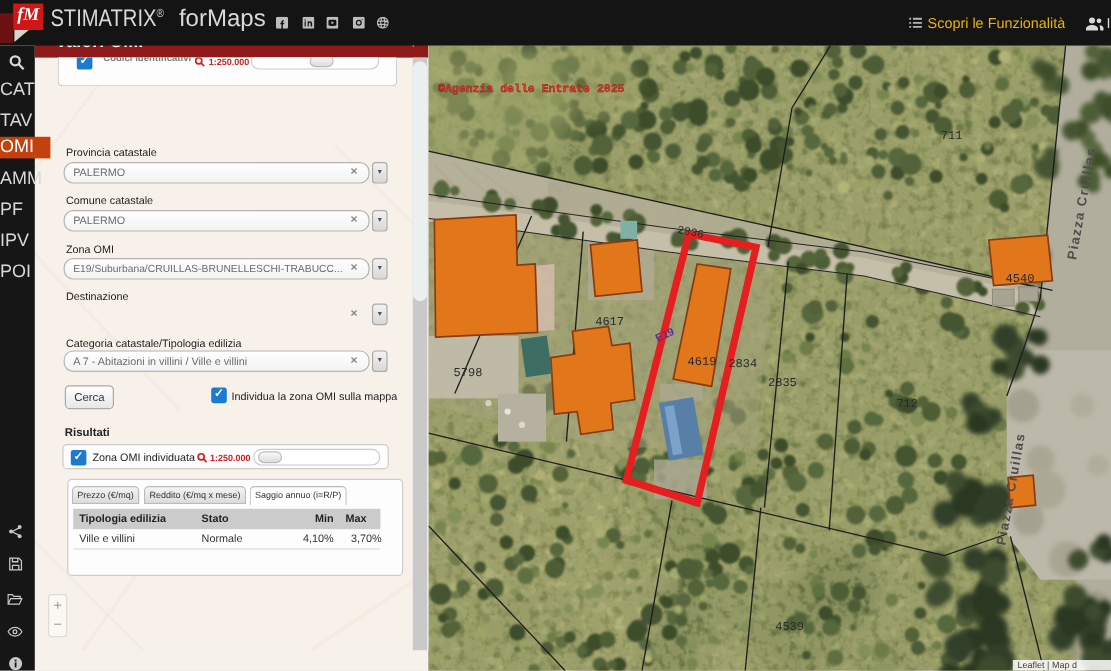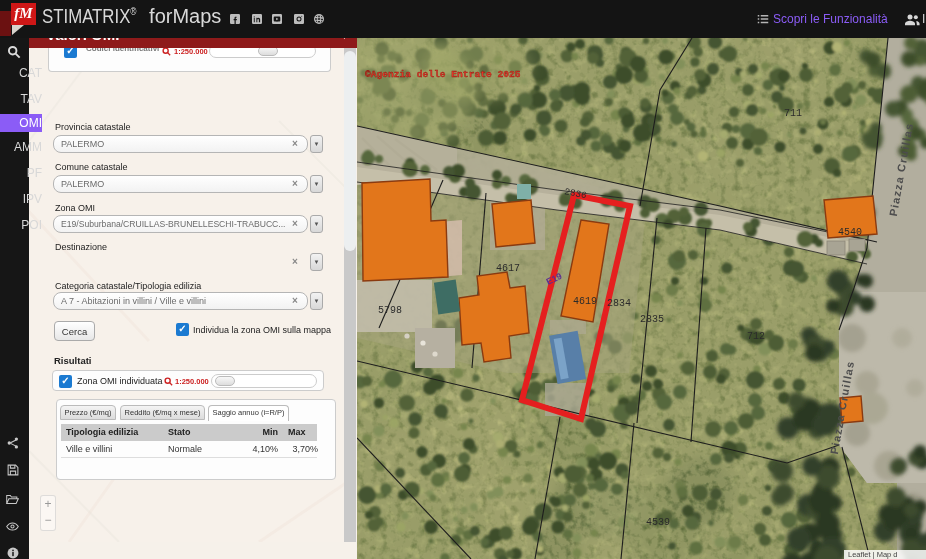--- a/index.html
+++ b/index.html
@@ -1,21 +1,21 @@
 <!DOCTYPE html>
 <html><head><meta charset="utf-8"><title>STIMATRIX forMaps</title>
 <style>
 *{margin:0;padding:0;box-sizing:border-box}
 html,body{width:926px;height:559px;overflow:hidden;font-family:"Liberation Sans",sans-serif}
 .abs{position:absolute}
 #app{position:relative;width:926px;height:559px;background:#f6f1ea}
 #topbar{position:absolute;left:0;top:0;width:926px;height:38px;background:#141414;z-index:30}
 .sico{position:absolute;top:14px;width:10px;height:10px;color:#bdbdbd}
 #sidebar{position:absolute;left:0;top:38px;width:29px;height:521px;background:#161616;z-index:25}
-.sbtxt{position:absolute;width:42px;text-align:right;color:#d8d8d8;font-size:12px}
+.sbtxt{position:absolute;width:42px;text-align:left;color:#d8d8d8;font-size:15px}
 #panel{position:absolute;left:29px;top:21px;width:328px;height:521px;background:#f7f1ea;z-index:20;overflow:hidden}
 #vbar{position:absolute;left:0;top:0;width:328px;height:27px;background:#8e1a1a}
 .card{position:absolute;background:#fdfdfd;border:1px solid #ccc;border-radius:4px}
 #ricerca{position:absolute;left:15px;top:67px;width:292px;height:23px;background:#c32525;border-radius:3px}
 .flabel{position:absolute;left:26px;color:#222;font-size:9px}
 .sel{position:absolute;left:24px;width:255px;height:18px;background:linear-gradient(#fff,#f2f2f2);border:1px solid #b5b5b5;border-radius:8px;color:#6b6b6b;font-size:9px;line-height:16px;padding-left:7px;padding-right:0;white-space:nowrap;overflow:hidden}
 .selx{position:absolute;color:#888;font-size:10px;font-weight:bold;line-height:18px}
 .selbtn{position:absolute;left:281px;width:13px;height:18px;background:linear-gradient(#f2f2f2,#d8d8d8);border:1px solid #aaa;border-radius:3px;color:#555;font-size:6px;text-align:center;line-height:17px}
 .cb{position:absolute;width:13px;height:13px;background:#1b7ad1;border-radius:2px;color:#fff;font-size:10px;line-height:12px;text-align:center;font-weight:bold}
 .redtx{position:absolute;color:#c22;font-weight:bold;font-size:7.5px}
@@ -1011,21 +1011,21 @@
       </svg>
 
   <svg class="sico" style="left:314px" viewBox="0 0 16 16" fill="currentColor">
         <path d="M8 0a8 8 0 100 16A8 8 0 008 0zm5.9 5h-2.3a11 11 0 00-1-2.6A6.5 6.5 0 0113.9 5zM8 1.6c.6.8 1.2 2 1.6 3.4H6.4c.4-1.5 1-2.6 1.6-3.4zM1.9 9.2a6.6 6.6 0 010-2.5h2.7a14 14 0 000 2.5zm.5 1.7h2.3c.3 1 .6 1.9 1 2.6a6.5 6.5 0 01-3.3-2.6zm2.3-6H2.4a6.5 6.5 0 013.3-2.6c-.4.7-.7 1.6-1 2.6zM8 14.4c-.6-.8-1.2-2-1.6-3.4h3.2c-.4 1.5-1 2.6-1.6 3.4zm1.9-5.2H6.1a12 12 0 010-2.5h3.8a12 12 0 010 2.5zm.5 5.1c.4-.7.7-1.6 1-2.6h2.3a6.5 6.5 0 01-3.3 2.6zm1-4.3a14 14 0 000-2.5h2.7a6.6 6.6 0 010 2.5z"></path>
       </svg>
 
   <svg class="abs" style="left:757px;top:13px" width="12" height="12" viewBox="0 0 16 16" fill="#b5b5b5">
         <path d="M1 2.5h2v2H1zM5 2.5h10v2H5zM1 7h2v2H1zM5 7h10v2H5zM1 11.5h2v2H1zM5 11.5h10v2H5z"></path>
       </svg>
 
-  <div class="abs" style="left:773px;top:12px;color:#8b5cf6;font-size:12px">Scopri le Funzionalità</div>
+  <div class="abs" style="left:773px;top:12px;color:#eab308;font-size:12px">Scopri le Funzionalità</div>
 
   <svg class="abs" style="left:905px;top:13px" width="15" height="13" viewBox="0 0 18 14" fill="#d8d8d8">
         <circle cx="6" cy="4" r="3"></circle>
         <path d="M0 14v-2c0-2.3 3.7-3.5 6-3.5s6 1.2 6 3.5v2z"></path>
         <circle cx="13" cy="4.4" r="2.4"></circle>
         <path d="M13.6 8.7c1.9.4 3.9 1.4 3.9 3.3V14h-3.2"></path>
       </svg>
   <div class="abs" style="left:922px;top:12px;color:#d8d8d8;font-size:12px">Il</div>
 </div>
 
@@ -1033,21 +1033,21 @@
 
   <svg class="abs" style="left:7px;top:7px" width="14" height="14" viewBox="0 0 16 16" fill="none" stroke="#dadada" stroke-width="2.2">
         <circle cx="6.5" cy="6.5" r="4.3"></circle>
         <path d="M9.8 9.8l4.7 4.7"></path>
       </svg>
 
   <div class="sbtxt" style="top:28px">CAT</div>
 
   <div class="sbtxt" style="top:54px">TAV</div>
 
-  <div class="sbtxt" style="top:76px;height:18px;line-height:18px;background:#8b5cf6;color:#fff">OMI</div>
+  <div class="sbtxt" style="top:76px;height:18px;line-height:18px;background:#c2410c;color:#fff">OMI</div>
 
   <div class="sbtxt" style="top:102px">AMM</div>
 
   <div class="sbtxt" style="top:128px">PF</div>
 
   <div class="sbtxt" style="top:154px">IPV</div>
 
   <div class="sbtxt" style="top:180px">POI</div>
 
   <svg class="abs" style="left:7px;top:399px" width="12" height="12" viewBox="0 0 16 16" fill="#c9c9c9">

